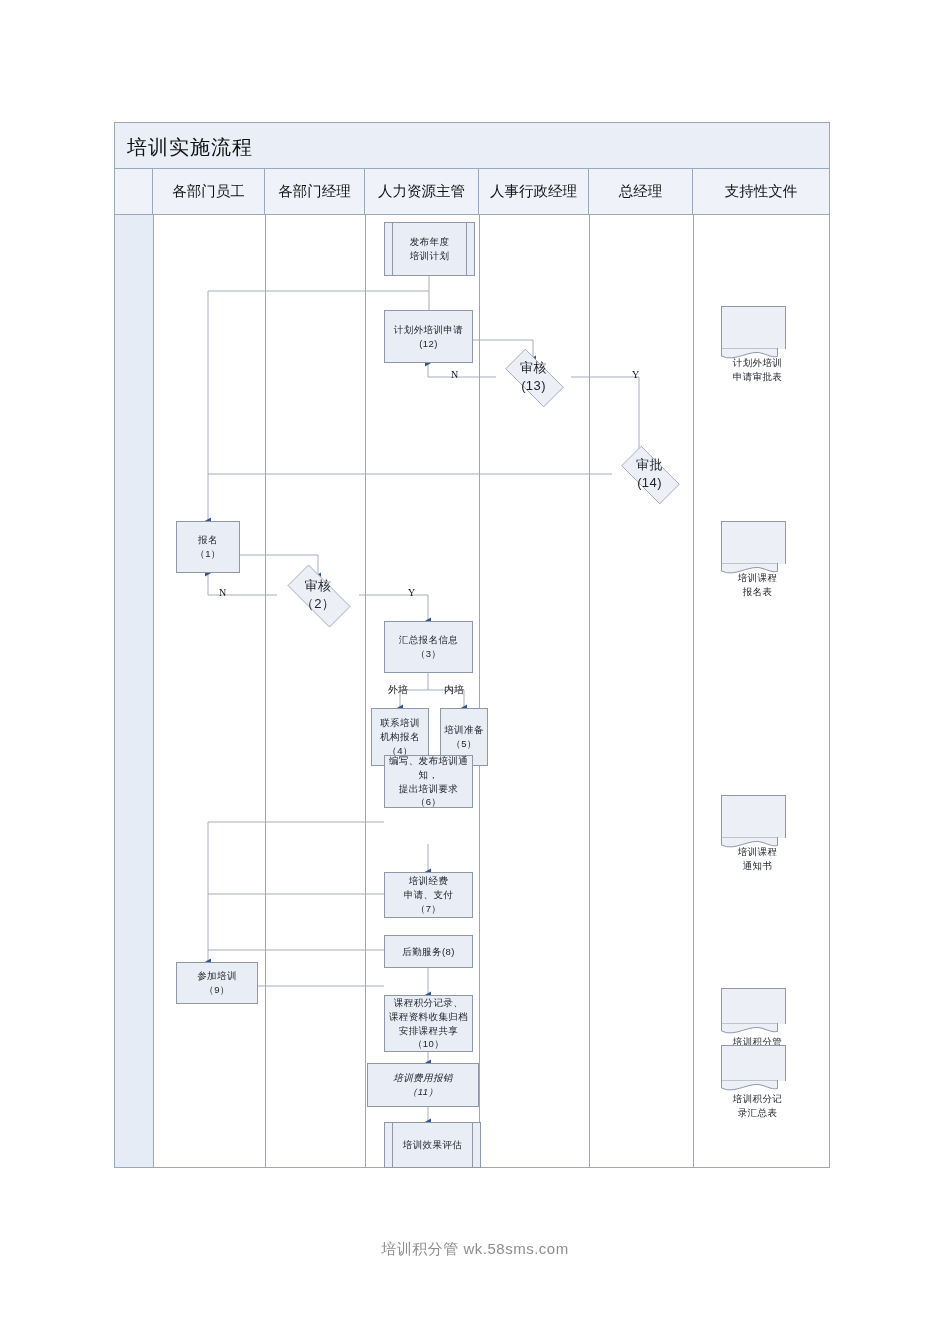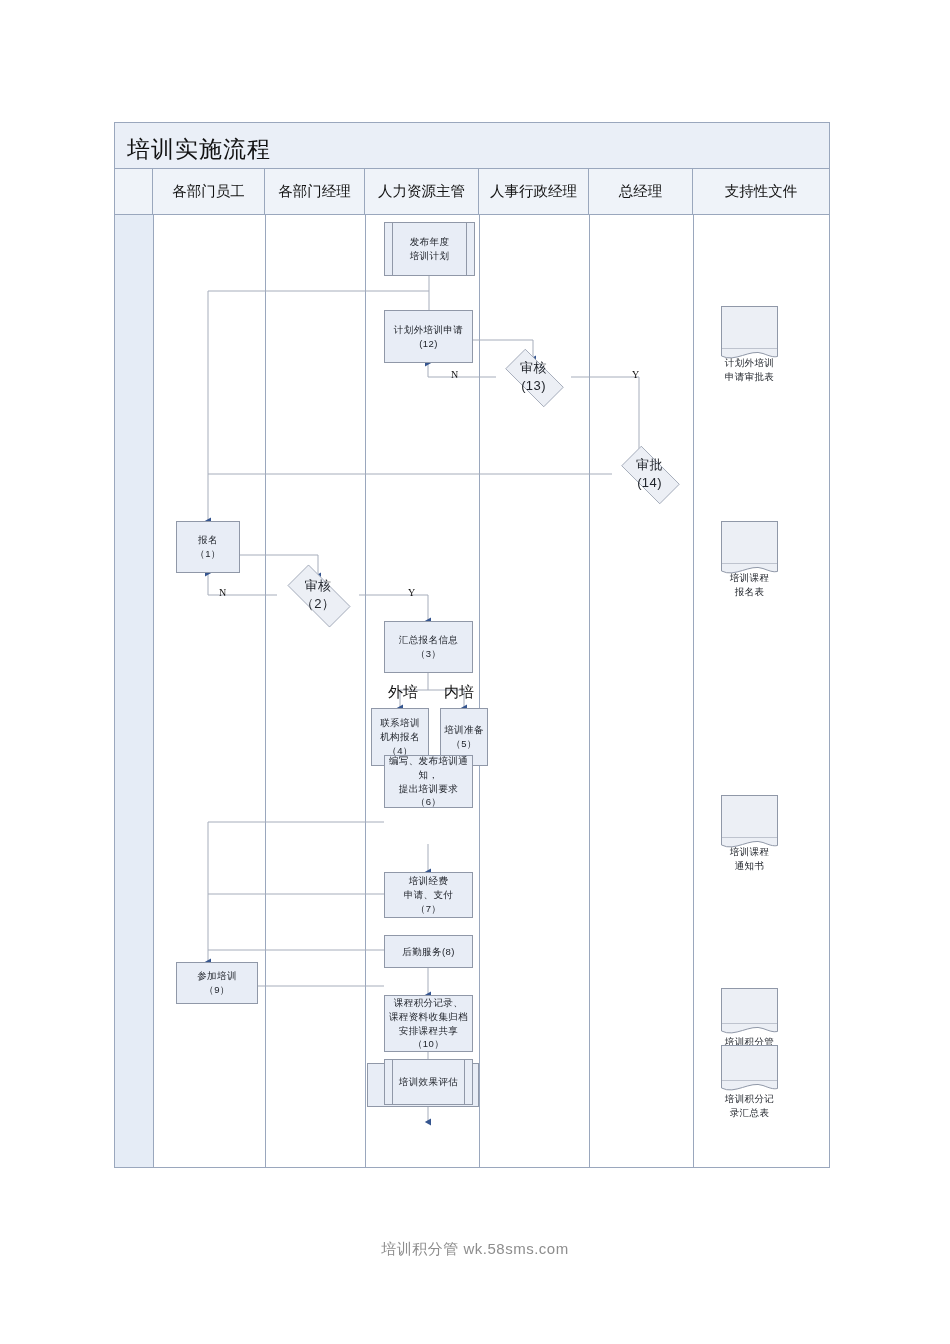--- a/index.html
+++ b/index.html
@@ -4,21 +4,21 @@
 <style>
   html,body{margin:0;padding:0;background:#ffffff;}
   body{width:950px;height:1344px;position:relative;
        font-family:"Liberation Sans","DejaVu Sans",sans-serif;color:#1a1a1a;}
 
   
   #flow-table{position:absolute;left:114px;top:122px;width:716px;height:1046px;
               border:1px solid #9aa7bd;box-sizing:border-box;background:#fff;}
   #title-bar{position:absolute;left:0;top:0;width:100%;height:46px;
              background:#eaeff7;border-bottom:1px solid #9aa7bd;box-sizing:border-box;}
-  #title-text{position:absolute;left:12px;top:11px;font-size:23px;color:#111;letter-spacing:1px;}
+  #title-text{position:absolute;left:12px;top:11px;font-size:20px;color:#111;letter-spacing:1px;}
 
   #header-row{position:absolute;left:0;top:46px;width:100%;height:46px;
               background:#eff3f9;border-bottom:1px solid #9aa7bd;box-sizing:border-box;}
   .hdr{position:absolute;top:0;height:100%;display:flex;align-items:center;justify-content:center;
        font-size:14.5px;color:#111;border-right:1px solid #9aa7bd;box-sizing:border-box;}
   .hdr.last{border-right:none;}
 
   #body-area{position:absolute;left:0;top:92px;width:100%;bottom:0;}
   .lane-sep{position:absolute;top:0;bottom:0;width:1px;background:#9aa7bd;}
   #lane0-fill{position:absolute;left:0;top:0;bottom:0;width:38px;background:#e5ecf6;}
@@ -36,30 +36,30 @@
   .predef::before{left:7px;} .predef::after{right:7px;}
 
   .dec{position:absolute;display:flex;align-items:center;justify-content:center;}
   .dec .dshape{position:absolute;left:0;top:0;width:100%;height:100%;
        background:#eceff5;border:1px solid #9098a8;
        transform:rotate(45deg) scale(.707);}
   .dec .dtxt{position:relative;font-size:13px;line-height:1.4;text-align:center;
        color:#20242b;white-space:pre-line;letter-spacing:.4px;}
 
   .doc{position:absolute;font-size:9.5px;line-height:1.5;text-align:center;color:#20242b;
-       letter-spacing:.4px;white-space:pre-line;}
+       letter-spacing:.4px;white-space:pre-line;padding-left:8px;}
   .doc .dbody{position:absolute;left:0;top:0;right:0;bottom:12px;background:#eceff5;
        border:1px solid #9098a8;border-bottom:none;box-sizing:border-box;}
   .doc .dwave{position:absolute;left:0;right:0;bottom:0;height:13px;}
   .doc .dlabel{position:relative;display:flex;align-items:center;justify-content:center;
        width:100%;height:calc(100% - 12px);}
 
   .edge-label{position:absolute;font-size:10px;color:#111;
               font-family:"Liberation Serif","DejaVu Serif",serif;}
-  .edge-label.cn{font-family:"Liberation Sans","DejaVu Sans",sans-serif;font-size:15px;}
+  .edge-label.cn{font-family:"Liberation Sans","DejaVu Sans",sans-serif;font-size:10px;}
 
   #watermark{position:absolute;left:0;top:1240px;width:950px;text-align:center;
              font-size:15px;color:#8d8d8d;letter-spacing:.5px;}
 </style>
 </head>
 <body>
 
 <div id="flow-table">
 
   <div id="title-bar">
@@ -191,21 +191,21 @@
 （9）</div>
 
 <div class="node proc" style="left:384px;top:995px;width:89px;height:57px;">课程积分记录、
 课程资料收集归档
 安排课程共享
 （10）</div>
 
 <div class="node proc" style="left:367px;top:1063px;width:112px;height:44px;font-style:italic;">培训费用报销
 （11）</div>
 
-<div class="node predef" style="left:384px;top:1059px;width:89px;height:46px;">培训效果评估</div>
+<div class="node predef" style="left:384px;top:1122px;width:97px;height:46px;">培训效果评估</div>
 
 <div class="doc" style="left:721px;top:306px;width:57px;height:55px;">
   <div class="dbody"></div>
   <svg class="dwave" viewBox="0 0 57 13" preserveAspectRatio="none">
     <path d="M0.5,0 L0.5,8 C14,15 29,0.5 42,5.5 C48,7.7 52,9.5 56.5,8.5 L56.5,0 Z" fill="#eceff5" stroke="#9098a8" stroke-width="1"></path>
   </svg>
   <div class="dlabel">计划外培训
 申请审批表</div>
 </div>
 

